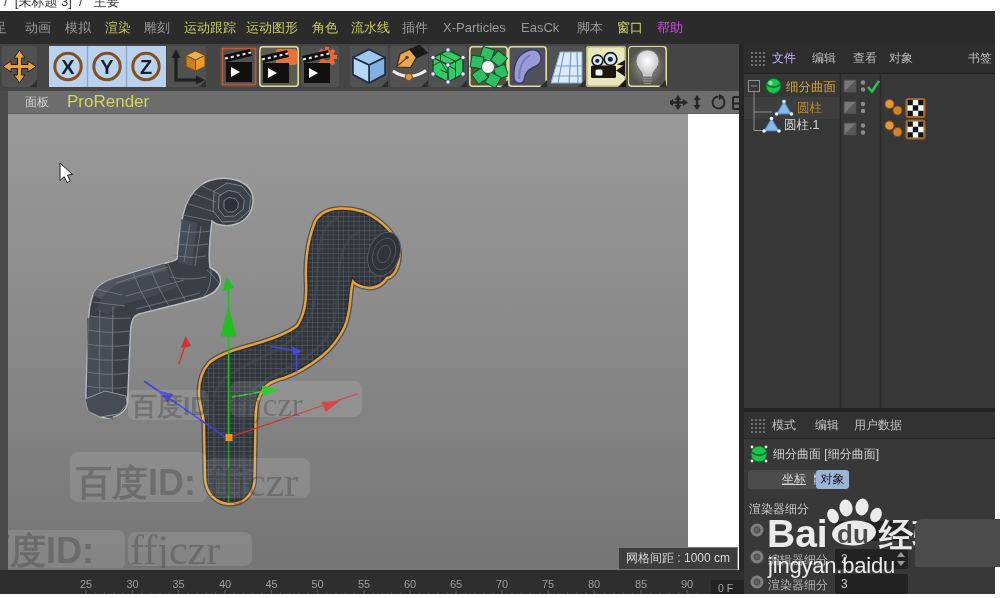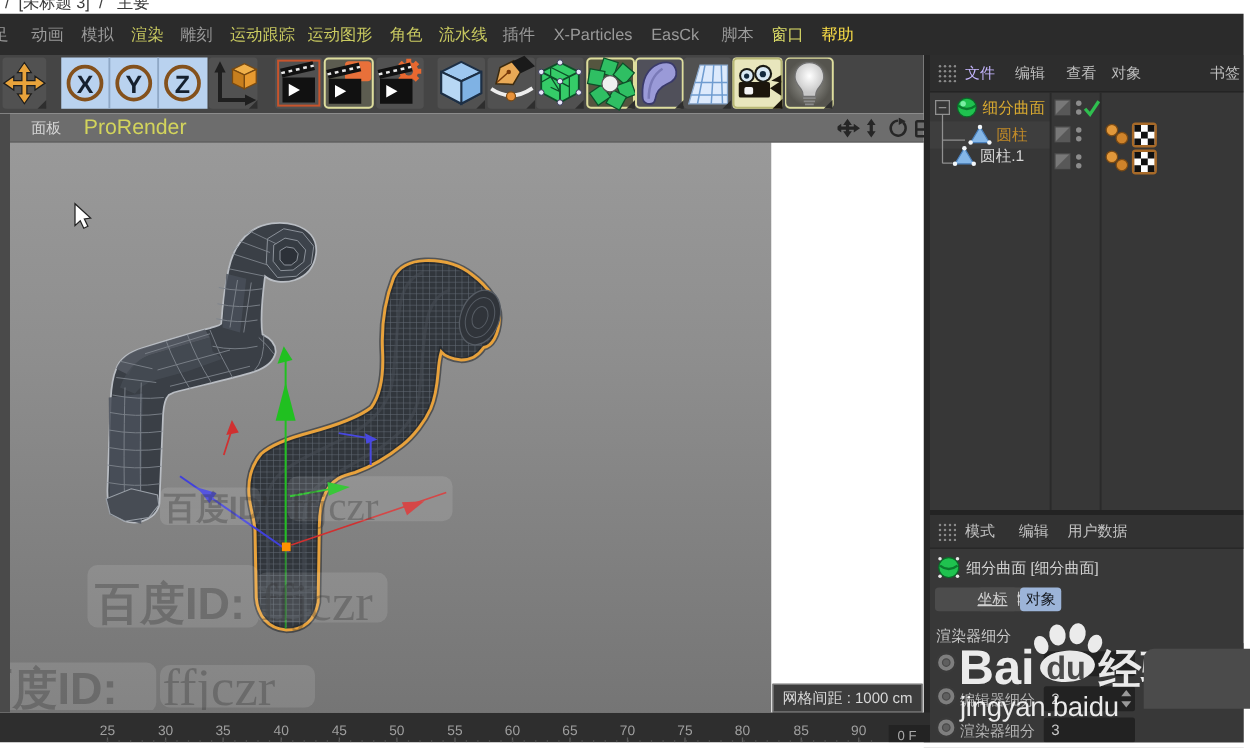--- a/index.html
+++ b/index.html
@@ -22,21 +22,21 @@
     <span class="mitem" style="left:144px;color:#9a9a9a;">雕刻</span>
     <span class="mitem" style="left:184px;color:#c9ca60;">运动跟踪</span>
     <span class="mitem" style="left:246px;color:#c9ca60;">运动图形</span>
     <span class="mitem" style="left:312px;color:#c9ca60;">角色</span>
     <span class="mitem" style="left:351px;color:#c9ca60;">流水线</span>
     <span class="mitem" style="left:402px;color:#9a9a9a;">插件</span>
     <span class="mitem" style="left:443px;color:#9a9a9a;">X-Particles</span>
     <span class="mitem" style="left:521px;color:#9a9a9a;">EasCk</span>
     <span class="mitem" style="left:577px;color:#9a9a9a;">脚本</span>
     <span class="mitem" style="left:617px;color:#d8d966;">窗口</span>
-    <span class="mitem" style="left:657px;color:#fde047;">帮助</span>
+    <span class="mitem" style="left:657px;color:#d946ef;">帮助</span>
   </div>
 
   <svg class="abs" style="left:0;top:44px;" width="739" height="47" viewBox="0 44 739 47">
     <rect x="0" y="44" width="739" height="47" fill="#454545"></rect>
 
     <rect x="2" y="46" width="35" height="41" rx="3" fill="#515151"></rect>
     <g stroke="#1d1d1d" stroke-width="1" fill="#e8a33b">
       <path d="M19.5 50 L25 58 L21.5 58 L21.5 64.5 L28 64.5 L28 61 L36 66.5 L28 72 L28 68.5 L21.5 68.5 L21.5 75 L25 75 L19.5 83 L14 75 L17.5 75 L17.5 68.5 L11 68.5 L11 72 L3 66.5 L11 61 L11 64.5 L17.5 64.5 L17.5 58 L14 58 Z"></path>
     </g>
     <path d="M30 87 L37 87 L37 80 Z" fill="#2e2e2e"></path>
@@ -210,21 +210,21 @@
         <line x1="643" y1="81" x2="652" y2="81"></line>
         <line x1="644" y1="83.5" x2="651" y2="83.5"></line>
       </g>
     <path d="M659 87 L666 87 L666 80 Z" fill="#2e2e2e"></path>
   </svg>
 
   <div class="abs" style="left:739px;top:44px;width:5px;height:554px;background:#262626;"></div>
 
   <div class="abs" style="left:0;top:91px;width:8px;height:479px;background:#4a4a4a;"></div>
 
-  <div class="abs" id="viewport" style="left:8px;top:91px;width:609px;height:479px;background:linear-gradient(#9b9b9b,#8e8e8e 40%,#757575);">
+  <div class="abs" id="viewport" style="left:8px;top:91px;width:680px;height:479px;background:linear-gradient(#9b9b9b,#8e8e8e 40%,#757575);">
 
     <div class="abs" style="left:0;top:0;width:731px;height:22px;background:#6d6d6d;border-bottom:1px solid #5f5f5f;">
       <span class="abs" style="left:17px;top:0;line-height:22px;font-size:12px;color:#d6d6d6;">面板</span>
       <span class="abs" style="left:59px;top:0;line-height:22px;font-size:17px;color:#d3d45c;">ProRender</span>
       <svg class="abs" style="left:662px;top:3px;" width="76" height="17" viewBox="0 0 76 17">
         <g fill="#262626">
           <path d="M8 1 L11.5 6 L9.3 6 L9.3 7.2 L13 7.2 L13 5 L18 8.5 L13 12 L13 9.8 L9.3 9.8 L9.3 11 L11.5 11 L8 16 L4.5 11 L6.7 11 L6.7 9.8 L3 9.8 L3 12 L-2 8.5 L3 5 L3 7.2 L6.7 7.2 L6.7 6 L4.5 6 Z"></path>
           <path d="M27 1 L30.5 6 L28.3 6 L28.3 11 L30.5 11 L27 16 L23.5 11 L25.7 11 L25.7 6 L23.5 6 Z"></path>
         </g>
         <g fill="none" stroke="#262626" stroke-width="2">

